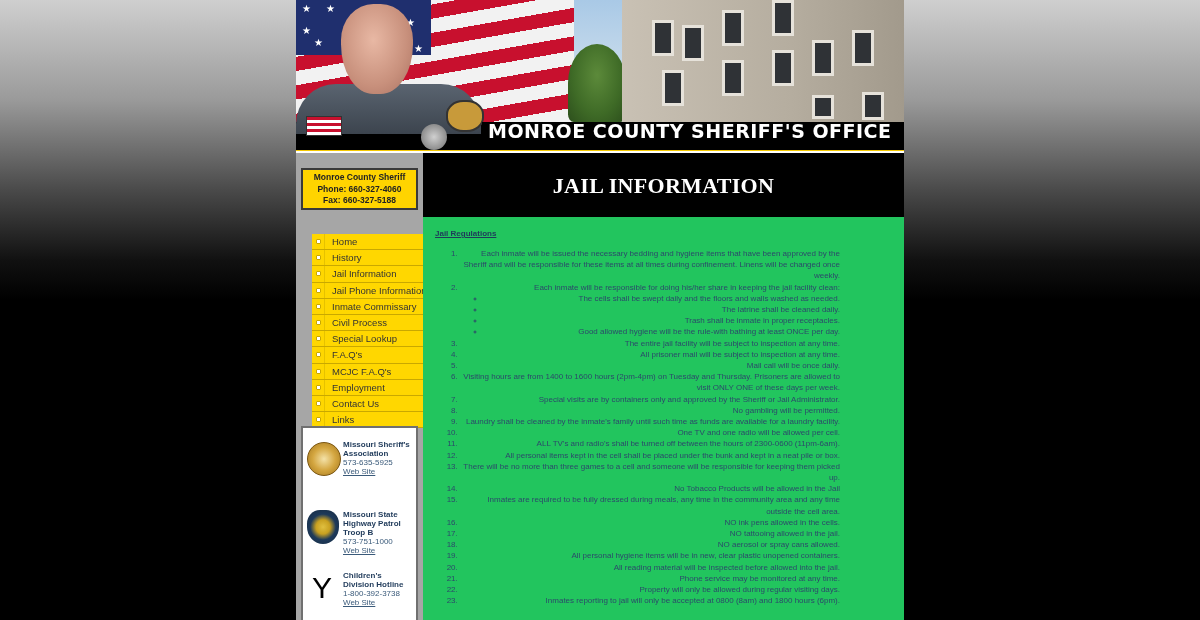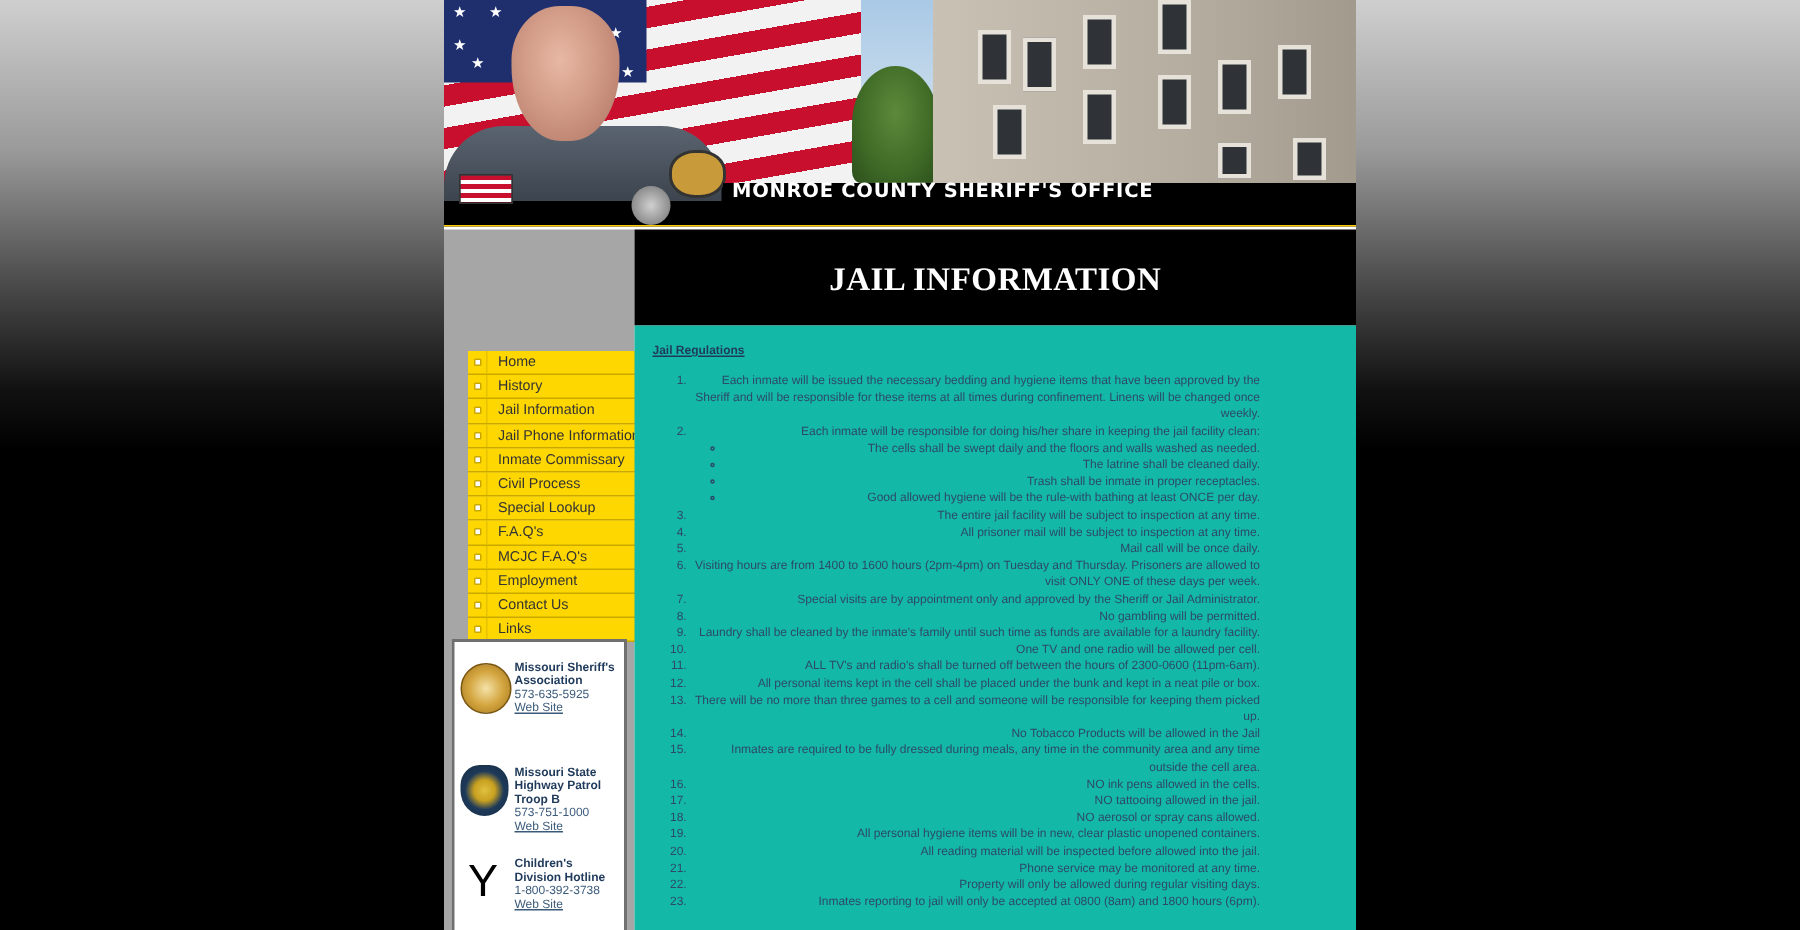--- a/index.html
+++ b/index.html
@@ -64,21 +64,21 @@
   }
   .bwin {
     position:absolute; width:16px; height:30px;
     background:#2f3236; border:3px solid #e6e2da;
   }
   .title-bar {
     position:absolute; left:186px; top:122px; width:422px; height:27px; background:#000;
   }
   .title-main {
     position:absolute; left:192px; top:120px; color:#fff; font-weight:bold;
-    font-size:13px; letter-spacing:0.5px; font-family:"DejaVu Sans", sans-serif;
+    font-size:19px; letter-spacing:0.5px; font-family:"DejaVu Sans", sans-serif;
     white-space:nowrap;
   }
   .title-sub {
     position:absolute; left:192px; top:139px; color:#fff; font-weight:bold;
     font-size:10px; letter-spacing:0.6px; font-family:"DejaVu Sans", sans-serif;
     white-space:nowrap;
   }
   .yellow-line {
     position:absolute; left:0; top:150px; width:608px; height:3px; background:#f5c800;
   }
@@ -135,21 +135,21 @@
   
   .content-header {
     position:absolute; left:127px; top:153px; width:481px; height:64px; background:#000;
   }
   .content-header h1 {
     margin:0; position:absolute; left:0; width:481px; top:20px; text-align:center;
     color:#fff; font-family:"Liberation Serif", serif; font-size:22px; font-weight:bold;
     letter-spacing:0.3px;
   }
   .content {
-    position:absolute; left:127px; top:217px; width:481px; height:403px; background:#14b8a6;
+    position:absolute; left:127px; top:217px; width:481px; height:403px; background:#22c55e;
     overflow:hidden;
   }
   .section-title {
     position:absolute; left:12px; top:12px; font-size:8px; font-weight:bold;
     color:#1f3a5a; text-decoration:underline;
   }
   .reg-list {
     position:absolute; left:12px; top:31px; width:380px; margin:0; padding:0 0 0 25px;
     font-size:8px; line-height:11.2px; color:#2c4a6a;text-align:right;
   }
@@ -194,20 +194,25 @@
     <div class="sheriff-head"></div>
     <div class="patch"></div>
     <div class="patch-right"></div>
     <div class="badge-shape"></div>
     <div class="title-bar"></div>
     <div class="title-main" style="text-transform:uppercase;">Monroe County Sheriff's Office</div>
     <div class="yellow-line"></div>
   </div>
 
   <div class="leftcol">
+    <div class="contact-box">
+      <div>Monroe County Sheriff</div>
+      <div>Phone: 660-327-4060</div>
+      <div>Fax: 660-327-5188</div>
+    </div>
 
     <ul class="nav">
       <li>
           <span class="bullet-cell">
             <span class="bullet"></span>
           </span>
           <a>Home</a>
         </li>
       <li>
           <span class="bullet-cell">
@@ -322,21 +327,21 @@
           <li>The cells shall be swept daily and the floors and walls washed as needed.</li>
           <li>The latrine shall be cleaned daily.</li>
           <li>Trash shall be inmate in proper receptacles.</li>
           <li>Good allowed hygiene will be the rule-with bathing at least ONCE per day.</li>
         </ul>
       </li>
       <li>The entire jail facility will be subject to inspection at any time.</li>
       <li>All prisoner mail will be subject to inspection at any time.</li>
       <li>Mail call will be once daily.</li>
       <li>Visiting hours are from 1400 to 1600 hours (2pm-4pm) on Tuesday and Thursday. Prisoners are allowed to visit ONLY ONE of these days per week.</li>
-      <li>Special visits are by appointment only and approved by the Sheriff or Jail Administrator.</li>
+      <li>Special visits are by containers only and approved by the Sheriff or Jail Administrator.</li>
       <li>No gambling will be permitted.</li>
       <li>Laundry shall be cleaned by the inmate's family until such time as funds are available for a laundry facility.</li>
       <li>One TV and one radio will be allowed per cell.</li>
       <li>ALL TV's and radio's shall be turned off between the hours of 2300-0600 (11pm-6am).</li>
       <li>All personal items kept in the cell shall be placed under the bunk and kept in a neat pile or box.</li>
       <li>There will be no more than three games to a cell and someone will be responsible for keeping them picked up.</li>
       <li>No Tobacco Products will be allowed in the Jail</li>
       <li>Inmates are required to be fully dressed during meals, any time in the community area and any time outside the cell area.</li>
       <li>NO ink pens allowed in the cells.</li>
       <li>NO tattooing allowed in the jail.</li>

